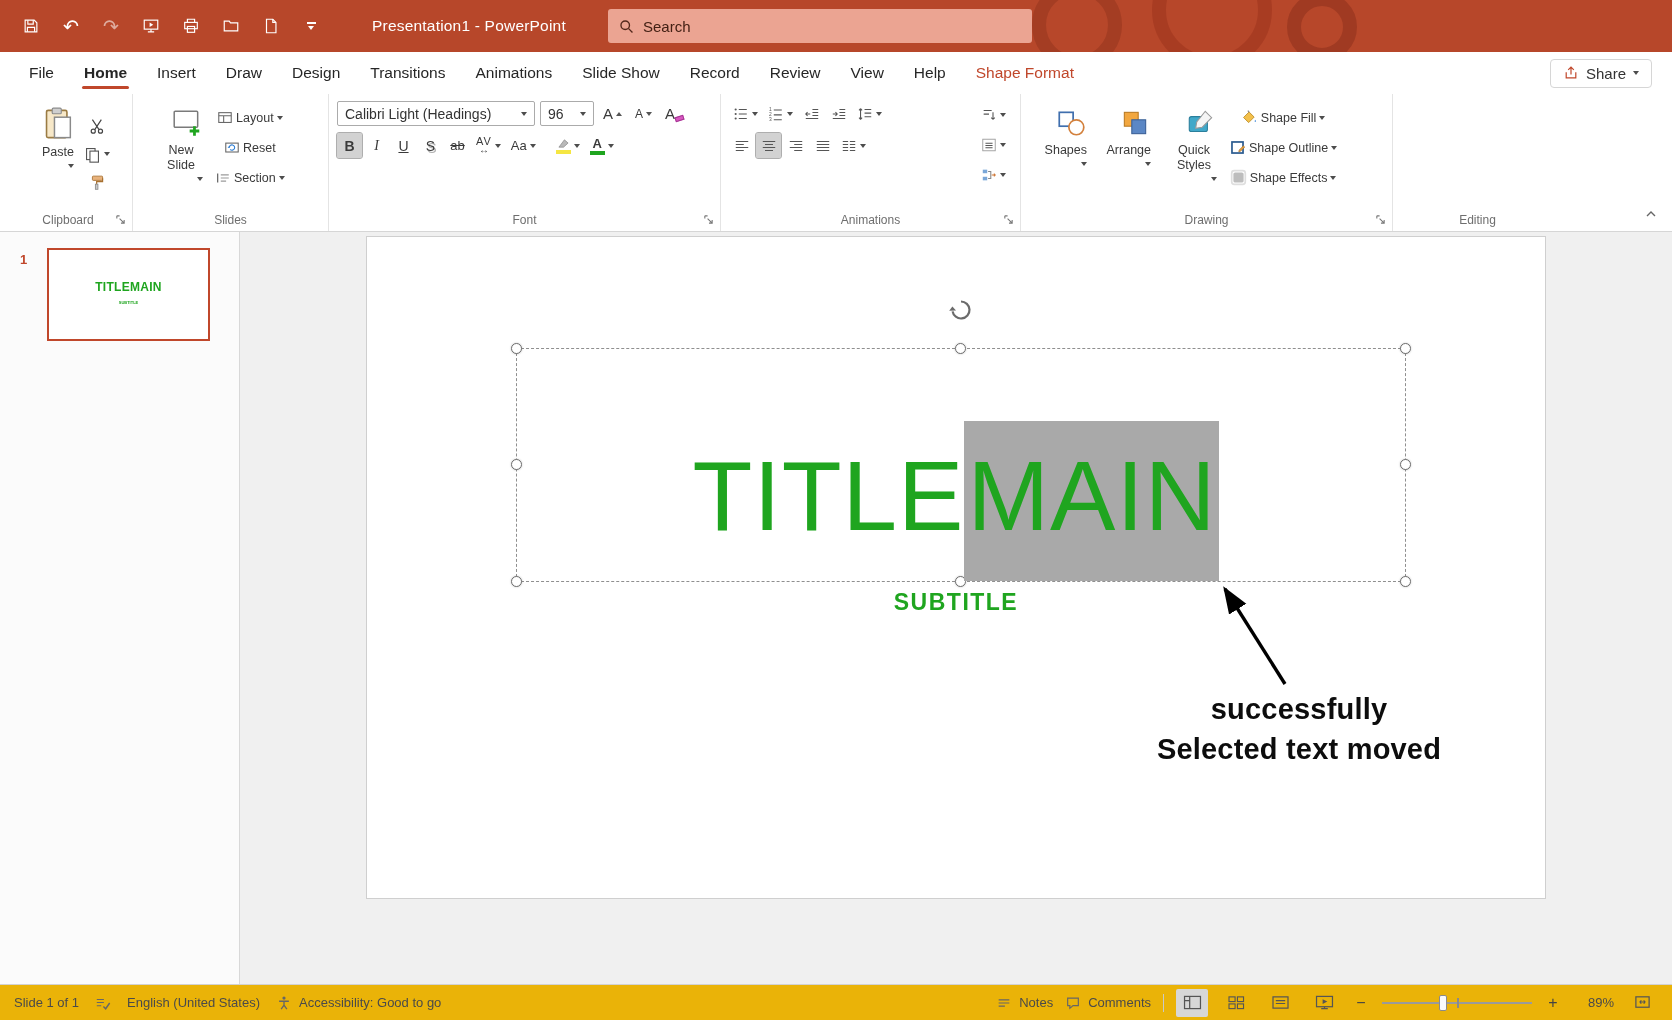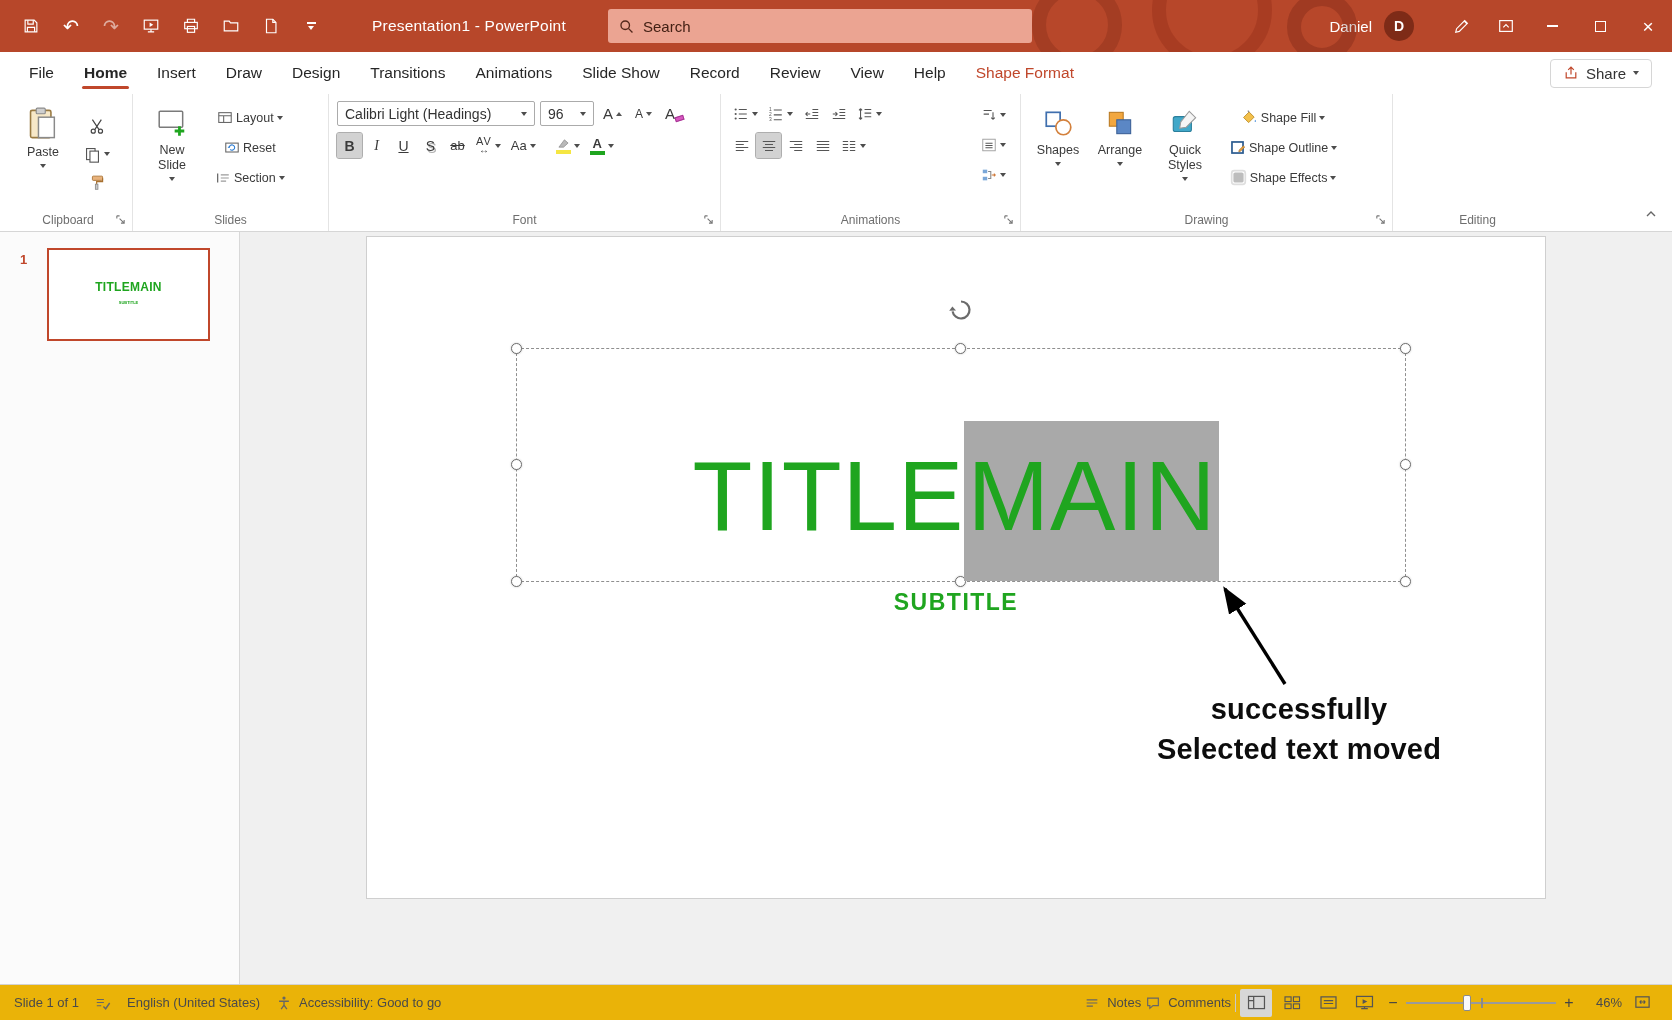--- a/index.html
+++ b/index.html
@@ -42,21 +42,21 @@
   .tab.active:after{content:"";position:absolute;left:13px;right:13px;bottom:5px;height:3px;background:#c0472b;border-radius:2px}
   .tab.ctx{color:#c0472b}
   .share{margin-left:auto;margin-right:20px;display:flex;align-items:center;gap:7px;border:1px solid #d6d6d6;border-radius:4px;padding:5px 12px;font-size:15px;color:#333}
 
   
   .ribbon{height:138px;background:#fff;border-bottom:1px solid #d6d6d6;display:flex;padding:0 4px;flex:0 0 auto;position:relative}
   .rgroup{position:relative;padding:7px 8px 24px;flex:0 0 auto}
   .rgroup+.rgroup{border-left:1px solid #e4e4e4}
   .glabel{position:absolute;bottom:4px;left:0;right:0;text-align:center;font-size:12px;color:#6e6e6e;pointer-events:none}
   .launcher{position:absolute;right:5px;bottom:5px;width:13px;height:13px;display:flex;align-items:center;justify-content:center}
-  .bigbtn{width:62px;min-height:102px;display:flex;flex-direction:column;align-items:center;padding-top:6px;gap:4px;border-radius:3px;font-size:12.5px;color:#3a3a3a;text-align:center;line-height:15px}
+  .bigbtn{width:62px;min-height:102px;display:flex;flex-direction:column;align-items:flex-end;padding-top:6px;gap:4px;border-radius:3px;font-size:12.5px;color:#3a3a3a;text-align:center;line-height:15px}
   .bigbtn .lab{display:flex;flex-direction:column;align-items:center}
   .sb{height:25px;min-width:25px;display:inline-flex;align-items:center;justify-content:center;gap:3px;padding:0 4px;border-radius:2px;font-size:12.5px;color:#3a3a3a;cursor:default}
   .sb.sel{background:#d2d2d2;outline:1px solid #aeaeae}
   .sb .txt{font-size:14px;line-height:1}
   .col{display:flex;flex-direction:column}
   .row{display:flex;align-items:center}
   .combo{height:25px;border:1px solid #ababab;background:#fff;display:flex;align-items:center;padding:0 7px;font-size:14px;color:#333;gap:8px;border-radius:2px}
   .bar{display:block;width:15px;height:4px;margin-top:1px}
   .stack2{display:flex;flex-direction:column;align-items:center;line-height:1}
   .tri-up{width:0;height:0;border-left:3.5px solid transparent;border-right:3.5px solid transparent;border-bottom:4.5px solid #555}
@@ -87,21 +87,21 @@
 
   .title-line{position:absolute;top:206px;left:0;right:0;text-align:center;font-size:98px;color:#1fa51f;letter-spacing:1px;font-weight:400;line-height:1.1;white-space:nowrap}
   .title-line .hl{background:#a9a9a9;padding:20px 3px 30px}
   .subtitle{position:absolute;top:352px;left:0;right:0;text-align:center;font-size:23px;font-weight:700;color:#1fa51f;letter-spacing:1.5px}
   .arrow-svg{position:absolute;left:0;top:0;width:1180px;height:663px;pointer-events:none}
   .note{position:absolute;left:732px;top:452px;width:400px;text-align:center;font-size:29px;font-weight:700;color:#0d0d0d;line-height:40px;letter-spacing:.2px}
 
   
   .statusbar{height:36px;background:#eab308;border-top:1px solid #d2d2d2;display:flex;align-items:center;padding:0 14px;font-size:13px;color:#4a4a4a;flex:0 0 auto;gap:16px}
   .sgrp{display:flex;align-items:center;gap:7px}
-  .sright{margin-left:auto;display:flex;align-items:center;gap:4px}
+  .sright{margin-left:auto;display:flex;align-items:center;gap:12px}
   .vsep{width:1px;height:18px;background:#c9c9c9}
   .vbtn{width:32px;height:28px;display:flex;align-items:center;justify-content:center;border-radius:2px}
   .vbtn.sel{background:#d7d7d7}
   .ztrack{width:150px;height:2px;background:#9a9a9a;position:relative}
   .ztick{position:absolute;left:50%;top:-4px;width:1.5px;height:10px;background:#8a8a8a}
   .zthumb{position:absolute;left:38%;top:-7px;width:8px;height:16px;background:#fafafa;border:1px solid #8a8a8a;border-radius:2px}
   .zoomlabel{width:40px;text-align:right}
   .zbtn{font-size:16px;color:#444;width:18px;text-align:center;line-height:1}
 </style>
 </head>
@@ -160,45 +160,20 @@
           </span>
       </div>
     </div>
     <div class="tb-title">Presentation1 - PowerPoint</div>
     <div class="tb-search">
       <svg viewBox="0 0 20 20" width="17" height="17">
           <circle cx="8.5" cy="8.5" r="5" fill="none" stroke="#53281c" stroke-width="1.6"></circle>
           <path d="M12.5 12.5L17 17" stroke="#53281c" stroke-width="1.6"></path>
         </svg>
       <input placeholder="Search" style="">
-    </div>
-    <div class="tb-right">
-      <span class="tb-user">Daniel</span>
-      <span class="avatar">D</span>
-      <div class="tbicon">
-        <svg viewBox="0 0 20 20" width="18" height="18">
-            <path d="M3 17l1-4 9-9 3 3-9 9z" fill="none" stroke="#fff" stroke-width="1.3"></path>
-            <path d="M12.5 4.5l3 3" stroke="#fff" stroke-width="1.3"></path>
-          </svg>
-      </div>
-      <div class="tbicon">
-        <svg viewBox="0 0 20 20" width="18" height="18">
-            <rect x="3" y="4" width="14" height="12" fill="none" stroke="#fff" stroke-width="1.3"></rect>
-            <path d="M7 11.5l3-3 3 3" fill="none" stroke="#fff" stroke-width="1.3"></path>
-          </svg>
-      </div>
-      <div class="winbtn">
-          <span class="min"></span>
-        </div>
-      <div class="winbtn">
-          <span class="max"></span>
-        </div>
-      <div class="winbtn">
-          <span class="cls">×</span>
-        </div>
     </div>
   </div>
 
   <div class="tabrow">
     <div class="tab">File</div>
     <div class="tab active">Home</div>
     <div class="tab">Insert</div>
     <div class="tab">Draw</div>
     <div class="tab">Design</div>
     <div class="tab">Transitions</div>
@@ -668,21 +643,21 @@
             <path d="M8 4.5l5 2.5-5 2.5z" fill="#555"></path>
             <path d="M10 12.5v2M6.5 14.5h7" stroke="#555" stroke-width="1.2" fill="none"></path>
           </svg>
       </span>
       <span class="zbtn">−</span>
       <span class="ztrack">
         <span class="ztick"></span>
         <span class="zthumb"></span>
       </span>
       <span class="zbtn">+</span>
-      <span class="zoomlabel">46%</span>
+      <span class="zoomlabel">89%</span>
       <span class="vbtn">
         <svg viewBox="0 0 18 18" width="17" height="17">
             <rect x="2" y="3" width="14" height="11" fill="none" stroke="#555" stroke-width="1.3"></rect>
             <path d="M6 8.5h6M6 8.5l1.8-1.8M6 8.5l1.8 1.8M12 8.5l-1.8-1.8M12 8.5l-1.8 1.8" fill="none" stroke="#555" stroke-width="1.1"></path>
           </svg>
       </span>
     </span>
   </div>
 
 </div>

